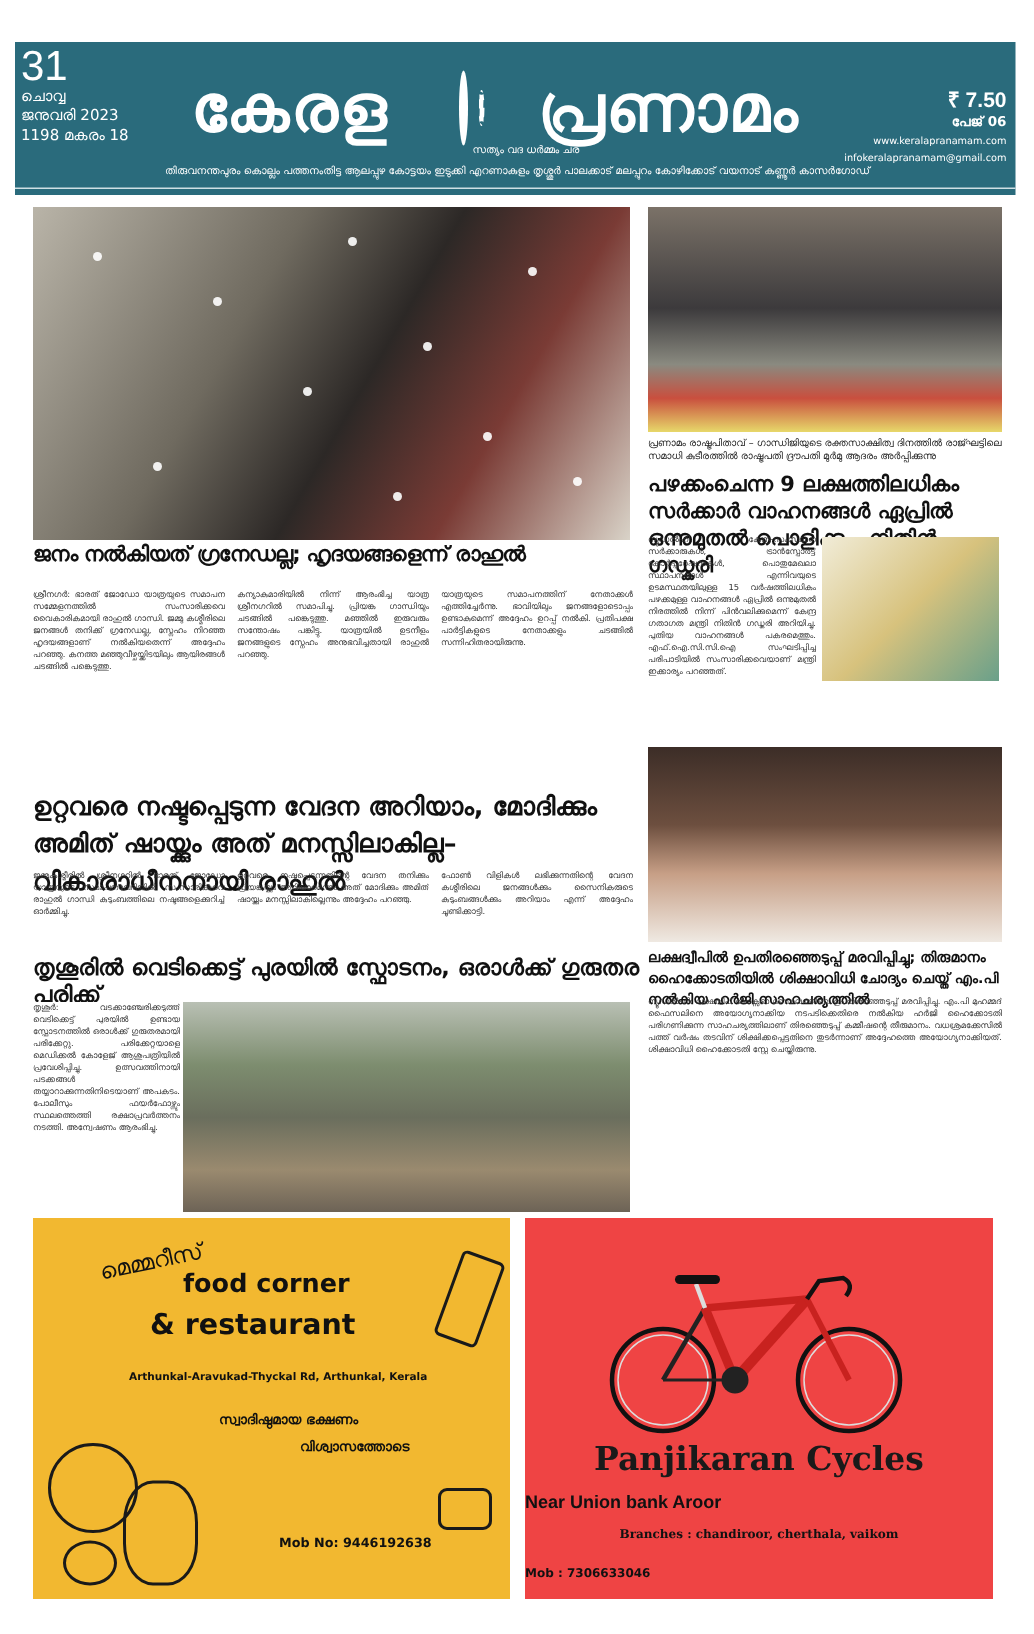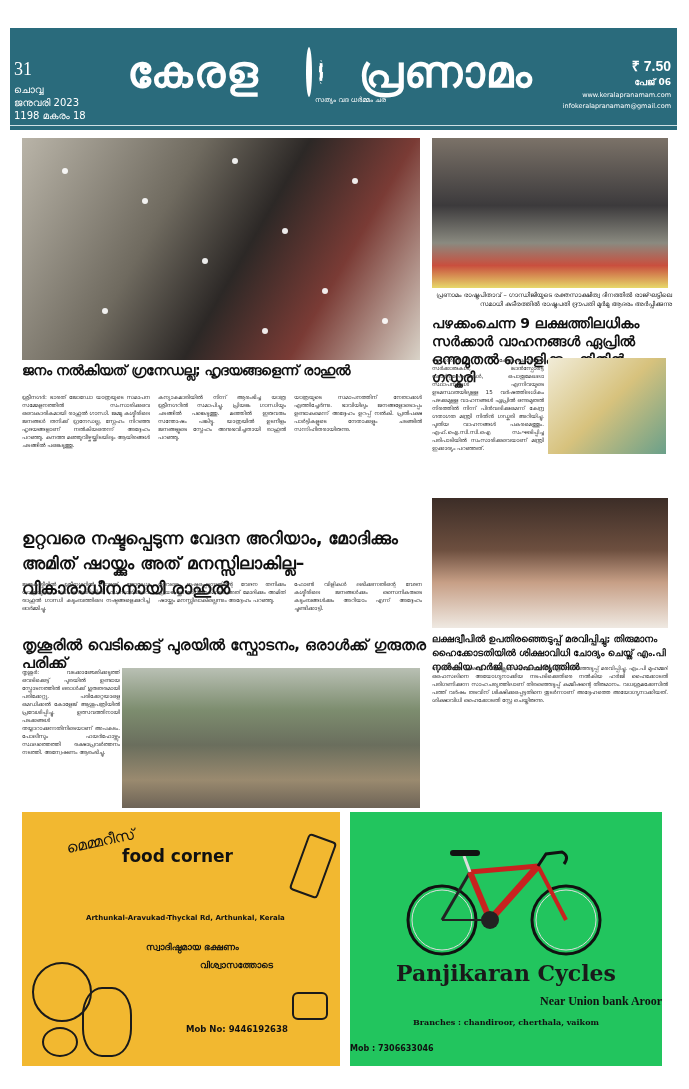--- a/index.html
+++ b/index.html
@@ -1,78 +1,79 @@
 <!DOCTYPE html>
 <html><head>
 <meta charset="utf-8">
 <style>
   * { box-sizing: border-box; margin: 0; padding: 0; }
   body { width: 689px; height: 1089px; background: #ffffff; font-family: "DejaVu Sans", sans-serif; position: relative; overflow: hidden; color: #111; }
   .masthead { position: absolute; left: 10px; top: 28px; width: 667px; height: 102px; background: #2a6b7c; color: #fff; }
   .mh-date { position: absolute; left: 4px; top: 2px; }
-  .mh-day { font-size: 18px; line-height: 28px; font-family: Liberation Serif, serif; margin-top: 25px; }
+  .mh-day { font-size: 28px; line-height: 28px; font-family: Liberation Sans, sans-serif; }
   .mh-small { font-size: 10px; line-height: 13px; }
   .mh-title { position: absolute; left: 120px; top: 14px; width: 400px; height: 60px; display: flex; align-items: center; justify-content: center; font-size: 44px; font-weight: bold; letter-spacing: 1px; gap: 39px; }
   .mh-emblem { display: inline-block; width: 50px; height: 50px; border-radius: 50%; border: 3px solid #fff; margin: 0 8px; position: relative; }
   .mh-emblem::after { content: ""; position: absolute; inset: 10px; border-radius: 50%; border: 2px dashed #fff; }
   .mh-motto { position: absolute; left: 305px; top: 68px; font-size: 7px; }
   .mh-districts { position: absolute; left: 100px; top: 82px; font-size: 7px; white-space: nowrap; }
   .mh-right { position: absolute; right: 6px; top: 28px; text-align: right; }
   .mh-price { font-size: 14px; font-weight: bold; font-family: "Liberation Sans", sans-serif; }
   .mh-page { font-size: 9px; font-weight: bold; margin-top: 2px; }
   .mh-web { font-size: 6.5px; margin-top: 3px; }
   .mh-rule { position: absolute; left: 0; right: 0; bottom: 4px; height: 1px; background: #cfe0e4; }
   .photo { position: absolute; overflow: hidden; }
   .ph1 { left: 22px; top: 138px; width: 398px; height: 222px; background: linear-gradient(120deg,#b9b4a8 0%,#6f6a5f 35%,#2c2826 55%,#7a3b35 75%,#d9d3c8 100%); }
   .ph1 .snow { position: absolute; width: 6px; height: 6px; background: #fff; border-radius: 50%; opacity: .9; }
   .ph2 { left: 432px; top: 138px; width: 236px; height: 150px; background: linear-gradient(180deg,#7b7268 0%,#3c3a3c 45%,#8a8a80 70%,#c94f3e 85%,#e7d86a 100%); }
   .ph3 { left: 548px; top: 358px; width: 118px; height: 96px; background: linear-gradient(135deg,#f1ecd8 0%,#d7c27d 50%,#6aa08a 100%); }
   .ph4 { left: 432px; top: 498px; width: 236px; height: 130px; background: linear-gradient(180deg,#3c2d27 0%,#6d4f3f 40%,#c79f86 65%,#efe9e2 100%); }
   .ph5 { left: 22px; top: 668px; width: 398px; height: 140px; background: linear-gradient(180deg,#b9c0b4 0%,#7d8d6f 30%,#6a6e5d 55%,#9a8a6f 80%,#6d6356 100%); }
-  .caption { position: absolute; font-size: 6.5px; line-height: 9px; color: #222; text-align: right; }
+  .caption { position: absolute; font-size: 6.5px; line-height: 9px; color: #222; }
   .headline { position: absolute; font-weight: bold; color: #111; font-family: "DejaVu Sans", sans-serif; }
   .h-main { left: 22px; top: 362px; font-size: 14px; letter-spacing: -0.5px; }
   .h-right { left: 432px; top: 314px; width: 240px; font-size: 14px; line-height: 18px; }
   .h-second { left: 22px; top: 526px; width: 410px; font-size: 17px; line-height: 25px; }
   .h-third { left: 22px; top: 636px; width: 410px; font-size: 15px; }
   .h-right2 { left: 432px; top: 632px; width: 240px; font-size: 9.5px; line-height: 14px; }
   .body-cols { position: absolute; display: flex; gap: 8px; }
   .col { flex: 1; font-size: 5.6px; line-height: 8px; color: #333; text-align: justify; overflow: hidden; }
   .ad-food { position: absolute; left: 22px; top: 812px; width: 318px; height: 254px; background: #f2b830; overflow: hidden; }
-  .ad-cycle { position: absolute; left: 350px; top: 812px; width: 312px; height: 254px; background: #22c55e; overflow: hidden; }
+  .ad-cycle { position: absolute; left: 350px; top: 812px; width: 312px; height: 254px; background: #ef4444; overflow: hidden; }
   .af-brand { position: absolute; left: 44px; top: 20px; font-size: 15px; transform: rotate(-12deg); color: #111; }
   .af-title1 { position: absolute; left: 100px; top: 34px; font-size: 17px; font-weight: bold; color: #111; }
   .af-title2 { position: absolute; left: 78px; top: 60px; font-size: 19px; font-weight: bold; color: #111; }
   .af-addr { position: absolute; left: 64px; top: 102px; font-size: 7px; font-weight: bold; color: #111; }
   .af-tag1 { position: absolute; left: 124px; top: 130px; font-size: 9px; font-weight: bold; }
   .af-tag2 { position: absolute; left: 178px; top: 148px; font-size: 9px; font-weight: bold; }
   .af-mob { position: absolute; left: 164px; top: 212px; font-size: 8.5px; font-weight: bold; text-align: right; }
   .doodle { position: absolute; border: 2px solid #1a1a1a; border-radius: 50%; }
   .ac-bike { position: absolute; left: 50px; top: 30px; }
   .ac-name { position: absolute; left: 0; right: 0; top: 148px; text-align: center; font-family: "DejaVu Serif", serif; font-size: 22px; font-weight: bold; color: #1a1a1a; }
-  .ac-near { position: absolute; left: 0; right: 0; top: 182px; text-align: right; font-family: Liberation Serif, serif; font-size: 12px; font-weight: bold; }
+  .ac-near { position: absolute; left: 0; right: 0; top: 182px; text-align: left; font-family: Liberation Sans, sans-serif; font-size: 12px; font-weight: bold; }
   .ac-branch { position: absolute; left: 0; right: 0; top: 205px; text-align: center; font-family: "DejaVu Serif", serif; font-size: 8px; font-weight: bold; }
   .ac-mob { position: absolute; left: 0; right: 0; top: 232px; text-align: left; font-size: 8px; font-weight: bold; }
 </style>
 </head>
 <body>
 
 <div class="masthead">
   <div class="mh-date">
     <div class="mh-day">31</div>
     <div class="mh-small">ചൊവ്വ</div>
     <div class="mh-small">ജനുവരി  2023</div>
     <div class="mh-small">1198 മകരം 18</div>
   </div>
   <div class="mh-title">
     <span>കേരള</span>
     <span class="mh-emblem"></span>
     <span>പ്രണാമം</span>
   </div>
   <div class="mh-motto">സത്യം വദ ധർമ്മം ചര</div>
+  <div class="mh-districts">തിരുവനന്തപുരം കൊല്ലം പത്തനംതിട്ട ആലപ്പുഴ കോട്ടയം ഇടുക്കി എറണാകുളം തൃശ്ശൂർ പാലക്കാട് മലപ്പുറം കോഴിക്കോട് വയനാട് കണ്ണൂർ കാസർഗോഡ്</div>
   <div class="mh-right">
     <div class="mh-price">₹ 7.50</div>
     <div class="mh-page">പേജ് 06</div>
     <div class="mh-web">www.keralapranamam.com</div>
     <div class="mh-web">infokeralapranamam@gmail.com</div>
   </div>
   <div class="mh-rule"></div>
 </div>
 
 <div class="photo ph1">
@@ -124,20 +125,21 @@
 <div class="photo ph5" style="left:122px;width:298px;"></div>
 
 <div class="ad-food">
   <span class="doodle" style="left:10px;top:150px;width:60px;height:60px;"></span>
   <span class="doodle" style="left:60px;top:175px;width:50px;height:70px;border-radius:40%;"></span>
   <span class="doodle" style="left:20px;top:215px;width:36px;height:30px;"></span>
   <span class="doodle" style="left:276px;top:24px;width:30px;height:60px;border-radius:4px;transform:rotate(20deg);"></span>
   <span class="doodle" style="left:270px;top:180px;width:36px;height:28px;border-radius:6px;"></span>
   <div class="af-brand">മെമ്മറീസ്</div>
   <div class="af-title1">food corner</div>
+  <div class="af-title2">&amp; restaurant</div>
   <div class="af-addr">Arthunkal-Aravukad-Thyckal Rd, Arthunkal, Kerala</div>
   <div class="af-tag1">സ്വാദിഷ്ഠമായ ഭക്ഷണം</div>
   <div class="af-tag2">വിശ്വാസത്തോടെ</div>
   <div class="af-mob">Mob No: 9446192638</div>
 </div>
 
 <div class="ad-cycle">
   <svg class="ac-bike" width="210" height="115" viewBox="0 0 210 115">
     <circle cx="42" cy="78" r="34" fill="none" stroke="#111" stroke-width="3"></circle>
     <circle cx="42" cy="78" r="30" fill="none" stroke="#ddd" stroke-width="1"></circle>

